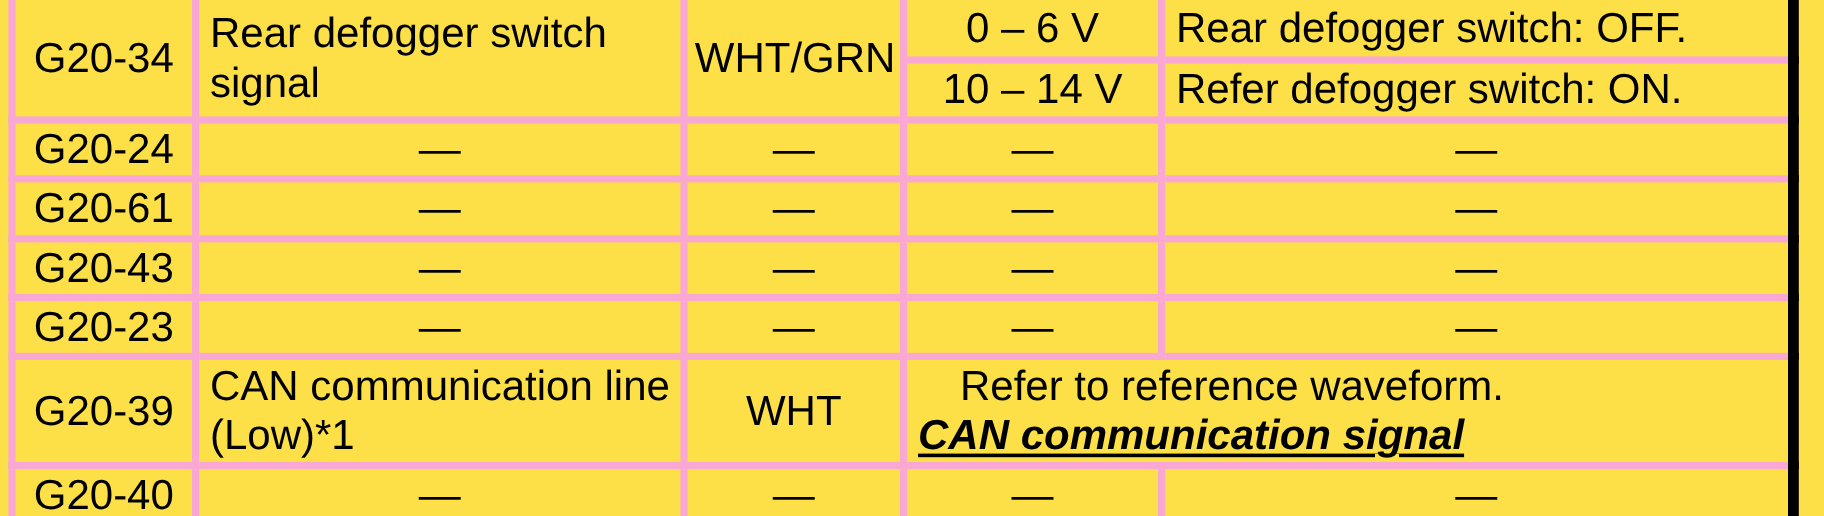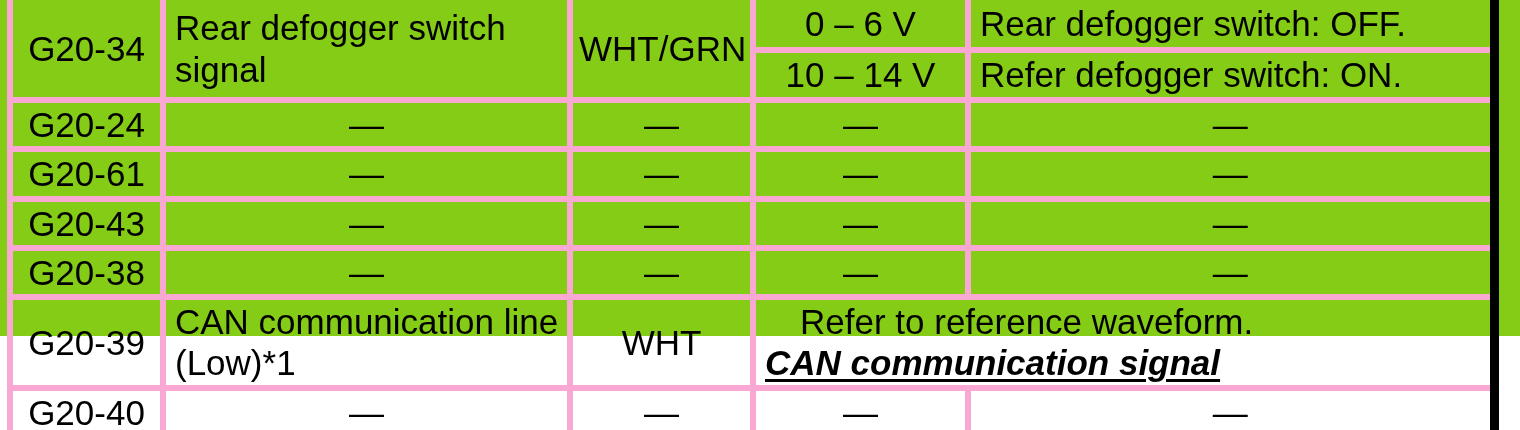--- a/index.html
+++ b/index.html
@@ -8,22 +8,22 @@
     width: 1520px;
     height: 430px;
     background: #ffffff;
     overflow: hidden;
     font-family: "Liberation Sans", "DejaVu Sans", sans-serif;
     color: #000000;
   }
   .page {
     position: relative;
     width: 1520px;
-    height: 336px;
-    background: #84cc16;
+    height: 430px;
+    background: #fde047;
   }
   table.pin-table {
     position: absolute;
     left: 7px;
     top: 0;
     width: 1484px;
     border-collapse: collapse;
     table-layout: fixed;
     border: 6px solid #000000;
     border-top: none;
@@ -107,21 +107,21 @@
 
     <tr class="dash">
       <td>G20-43</td>
       <td>—</td>
       <td>—</td>
       <td>—</td>
       <td>—</td>
     </tr>
 
     <tr class="dash">
-      <td>G20-38</td>
+      <td>G20-23</td>
       <td>—</td>
       <td>—</td>
       <td>—</td>
       <td>—</td>
     </tr>
 
     <tr class="tall">
       <td>G20-39</td>
       <td class="left">CAN communication line (Low)*1</td>
       <td>WHT</td>

